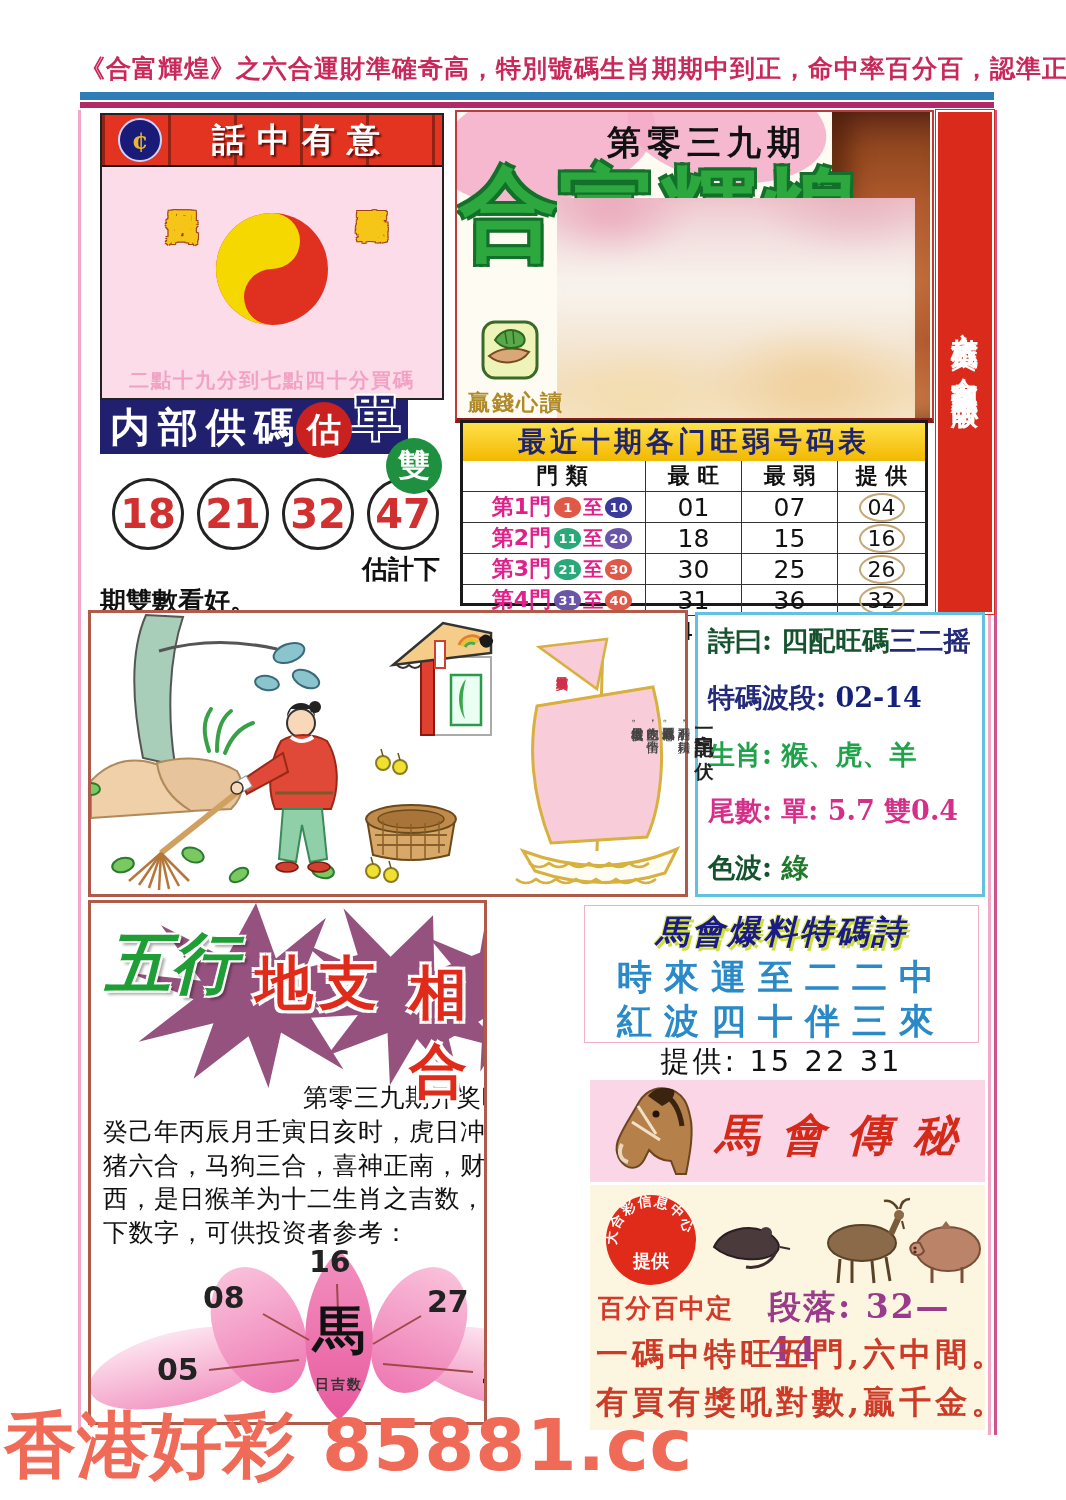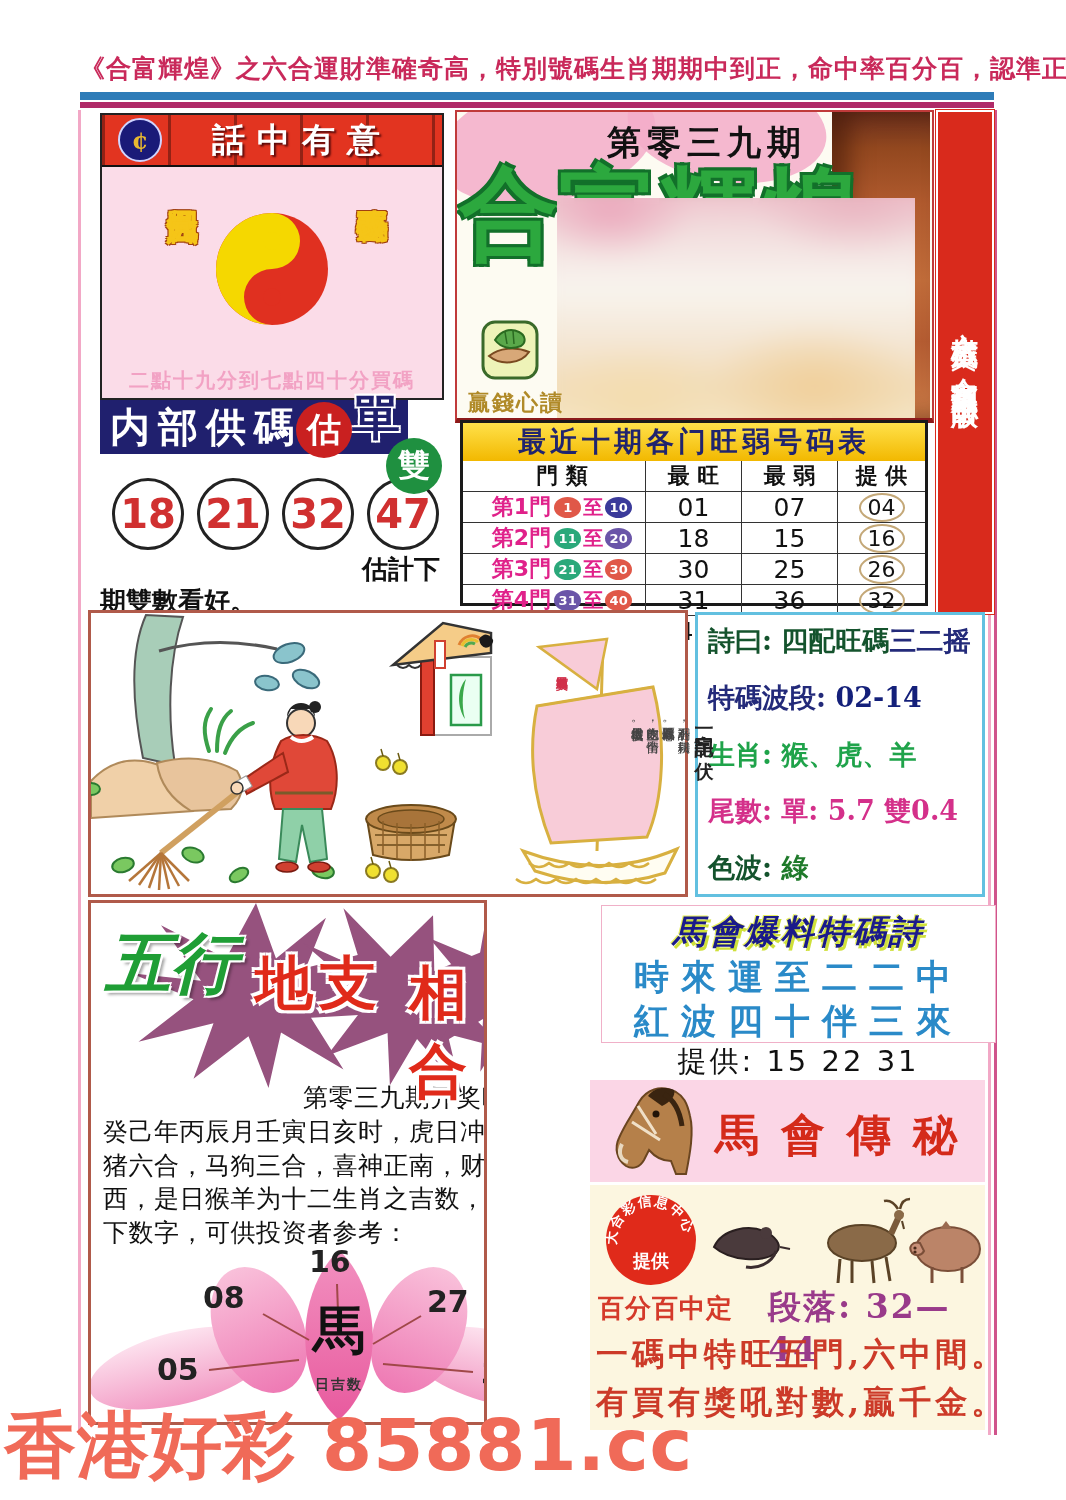--- a/index.html
+++ b/index.html
@@ -121,29 +121,29 @@
   .wx-para{position:absolute;left:12px;top:178px;width:472px;font-size:25px;line-height:1.35;color:#111;
            text-indent:8em;letter-spacing:0.5px;}
   .lotus-wrap{position:absolute;left:0;top:345px;width:497px;height:178px;}
   .lotus-num{position:absolute;font-size:30px;font-weight:bold;color:#222;z-index:4;}
   .lotus-center{position:absolute;left:198px;top:48px;width:100px;text-align:center;z-index:4;color:#111;
                 font-size:52px;font-weight:bold;font-family:"DejaVu Serif",serif;}
   .lotus-caption{position:absolute;left:198px;top:128px;width:100px;text-align:center;z-index:4;color:#333;
                  font-size:14px;font-weight:bold;letter-spacing:2px;}
 
   
-  .mhpoem{left:601px;top:905px;width:395px;height:138px;background:#fff;border:1px solid #f0b0c8;box-sizing:border-box;}
+  .mhpoem{left:584px;top:905px;width:395px;height:138px;background:#fff;border:1px solid #f0b0c8;box-sizing:border-box;}
   .mh-title{position:absolute;left:0;top:4px;width:100%;text-align:center;font-size:33px;font-weight:bold;font-style:italic;
             color:#1a1a8a;letter-spacing:3px;text-shadow:2.5px 2.5px 0 #cfe03a,-1px -1px 0 #e8f060;}
   .mh-line{position:absolute;width:100%;text-align:center;color:#2a8ac8;font-size:35px;font-weight:bold;letter-spacing:12px;
            font-family:"DejaVu Serif",serif;}
   .mh-gong{position:absolute;left:0;top:136px;width:100%;text-align:center;color:#111;font-size:29px;letter-spacing:3px;}
 
   
-  .chuanmi{left:590px;top:1080px;width:395px;height:102px;background:#fbd6e6;}
+  .chuanmi{left:590px;top:1080px;width:395px;height:102px;background:#fbd6e6;font-style:italic;}
   .cm-title{position:absolute;left:125px;top:26px;color:#d42a1a;font-size:44px;font-weight:bold;letter-spacing:22px;
             font-family:"DejaVu Serif",serif;white-space:nowrap;}
 
   
   .animals{left:590px;top:1185px;width:395px;height:245px;background:#fcf6e0;}
   .an-caption{position:absolute;left:8px;top:106px;color:#d43a2a;font-size:26px;font-weight:bold;letter-spacing:1px;}
   .an-duan{position:absolute;left:178px;top:100px;color:#993a8a;font-size:33px;font-weight:bold;
            font-family:"DejaVu Serif",serif;letter-spacing:2px;}
   .verse-line{position:absolute;color:#cc3a28;font-size:32px;font-weight:bold;letter-spacing:4px;
               font-family:"DejaVu Serif",serif;white-space:nowrap;}

